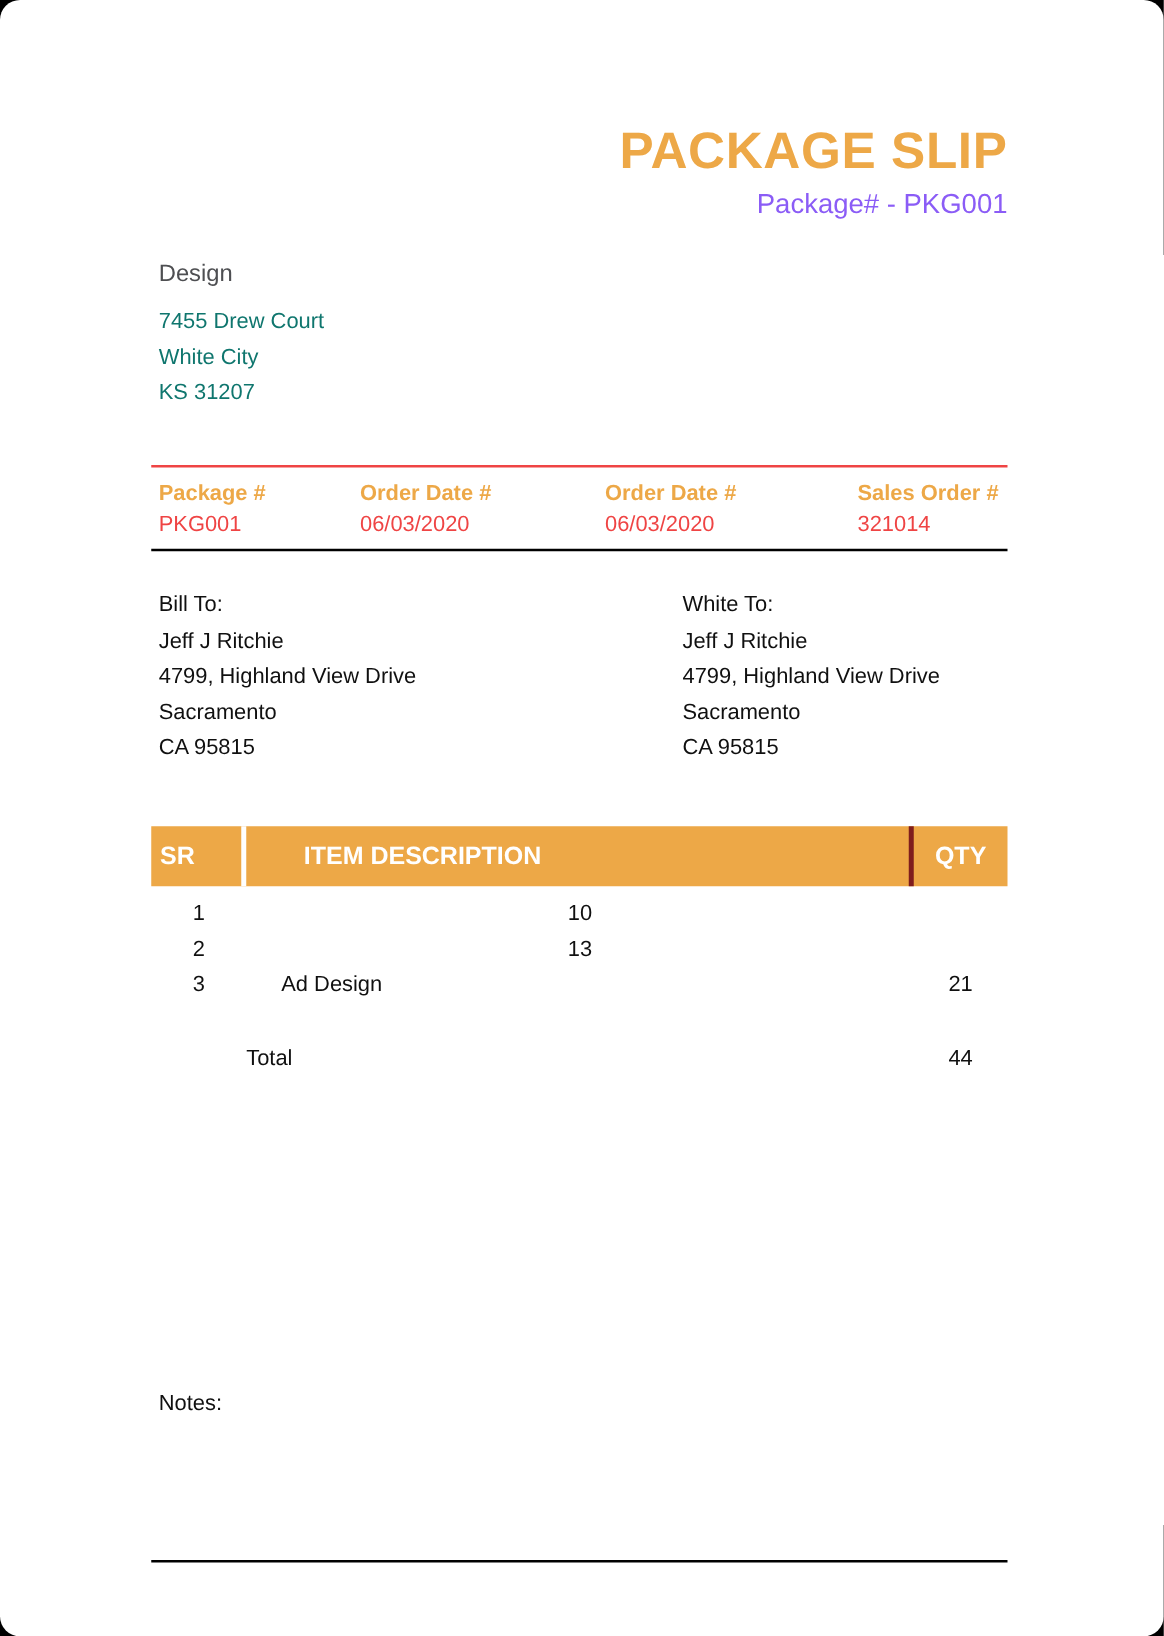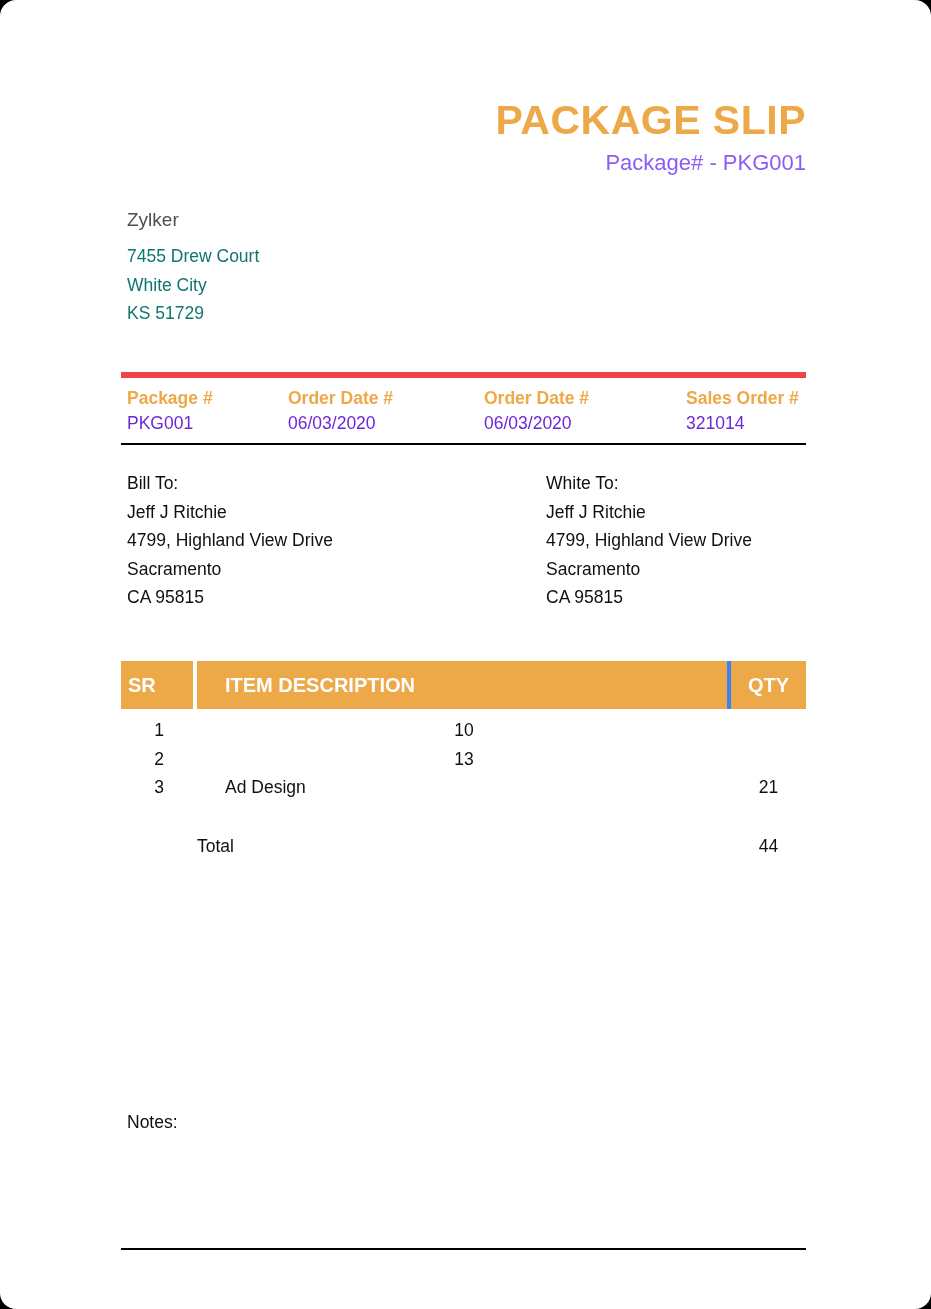--- a/index.html
+++ b/index.html
@@ -40,34 +40,34 @@
   }
 
   
   .company { position: absolute; top: 181px; left: 6px; }
   .company-name { font-size: 19px; color: #4e4f52; margin: 0 0 11px 0; }
   .company-addr { font-size: 17.5px; color: #0f766e; line-height: 28.5px; }
 
   
   .order-info {
     position: absolute; top: 344px; left: 0; width: 685px;
-    border-top: 6px solid #ef4444;
+    border-top: 2px solid #ef4444;
     border-bottom: 2px solid #000;
     box-sizing: border-box;
   }
   .oi-row {
     display: grid;
     grid-template-columns: 167px 196px 202px 120px;
   }
   .oi-head { padding-top: 8px; }
   .oi-head .oi-cell {
     color: #EDA847; font-weight: bold; font-size: 17.5px; line-height: 24px;
   }
   .oi-vals { padding-bottom: 7px; }
-  .oi-vals .oi-cell { font-size: 17.5px; line-height: 26px; color: #6d28d9; }
+  .oi-vals .oi-cell { font-size: 17.5px; line-height: 26px; color: #ef4444; }
   .oi-cell:first-child { padding-left: 6px; }
 
   
   .addresses { position: absolute; top: 441px; left: 0; width: 685px; }
   .addr-block { position: absolute; top: 0; }
   .addr-bill { left: 6px; }
   .addr-ship { left: 425px; }
   .addr-line { font-size: 17.5px; line-height: 28.5px; color: #101010; }
 
   
@@ -80,21 +80,21 @@
     background: #EDA847;
     height: 48px;
     align-items: center;
   }
   .items-head .cell {
     color: #ffffff; font-weight: bold; font-size: 20px;
     height: 48px; line-height: 48px;
     box-sizing: border-box;
   }
   .items-head .cell-sr { padding-left: 7px; border-right: 4px solid #fff; }
-  .items-head .cell-desc { padding-left: 28px; border-right: 4px solid #3b82f6; }
+  .items-head .cell-desc { padding-left: 46px; border-right: 4px solid #7f1d1d; }
   .items-head .cell-qty { text-align: center; }
   .items-body { padding-top: 7px; }
   .item-row .cell { font-size: 17.5px; line-height: 28.5px; color: #101010; }
   .item-row .cell-sr { text-align: center; }
   .item-row .cell-desc { padding-left: 28px; }
   .item-row .cell-qty { text-align: center; }
   .total-row { margin-top: 30px; }
   .total-row .cell { font-size: 17.5px; line-height: 28px; color: #101010; }
   .total-row .cell-desc { text-align: left; padding-right: 94px; }
   .total-row .cell-qty { text-align: center; }
@@ -112,24 +112,24 @@
 </head>
 <body>
 
 <div class="page">
   <div class="content">
 
     <h1 class="doc-title">PACKAGE SLIP</h1>
     <div class="pkg-line">Package# - PKG001</div>
 
     <div class="company">
-      <div class="company-name">Zylker</div>
+      <div class="company-name">Design</div>
       <div class="company-addr">7455 Drew Court</div>
       <div class="company-addr">White City</div>
-      <div class="company-addr">KS 51729</div>
+      <div class="company-addr">KS 31207</div>
     </div>
 
     <div class="order-info">
       <div class="oi-row oi-head">
         <div class="oi-cell">Package #</div>
         <div class="oi-cell">Order Date #</div>
         <div class="oi-cell">Order Date #</div>
         <div class="oi-cell">Sales Order #</div>
       </div>
       <div class="oi-row oi-vals">

